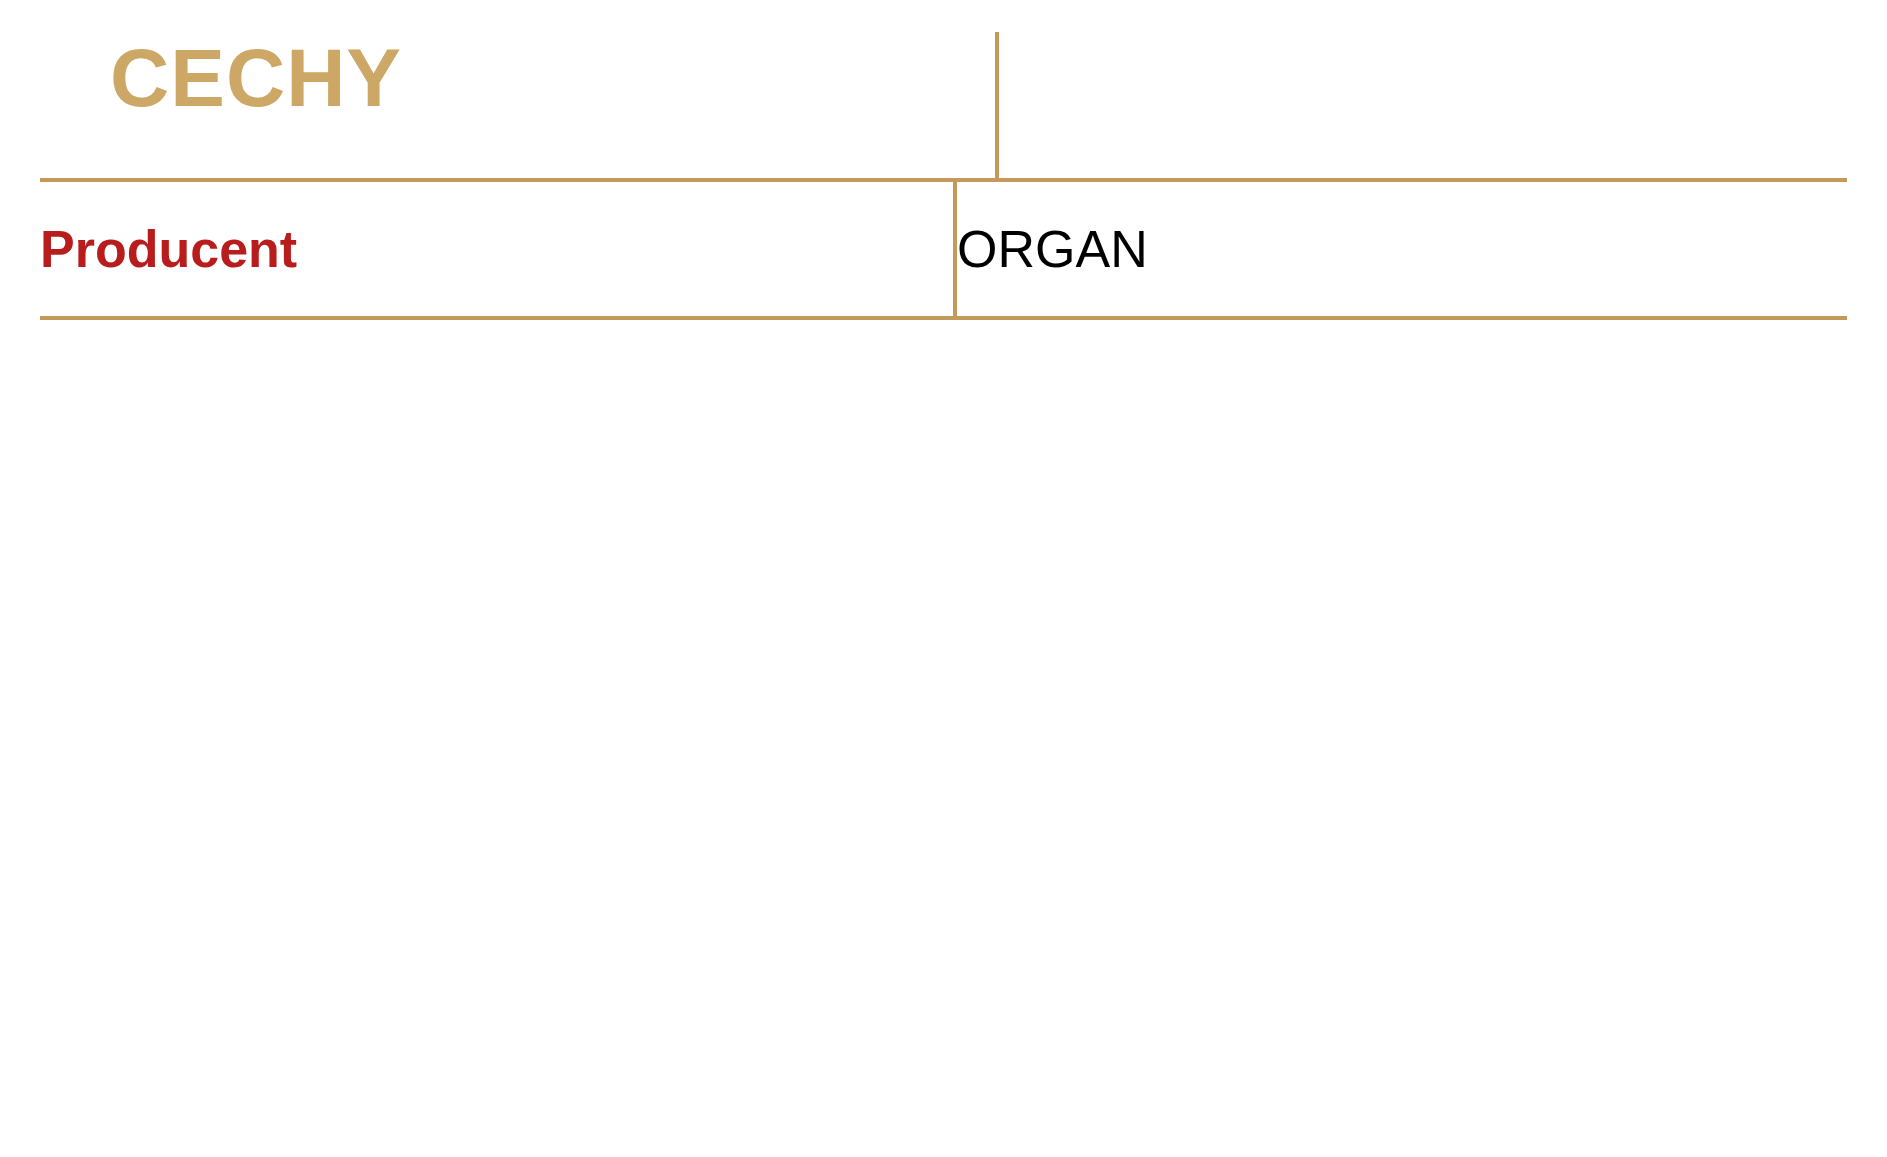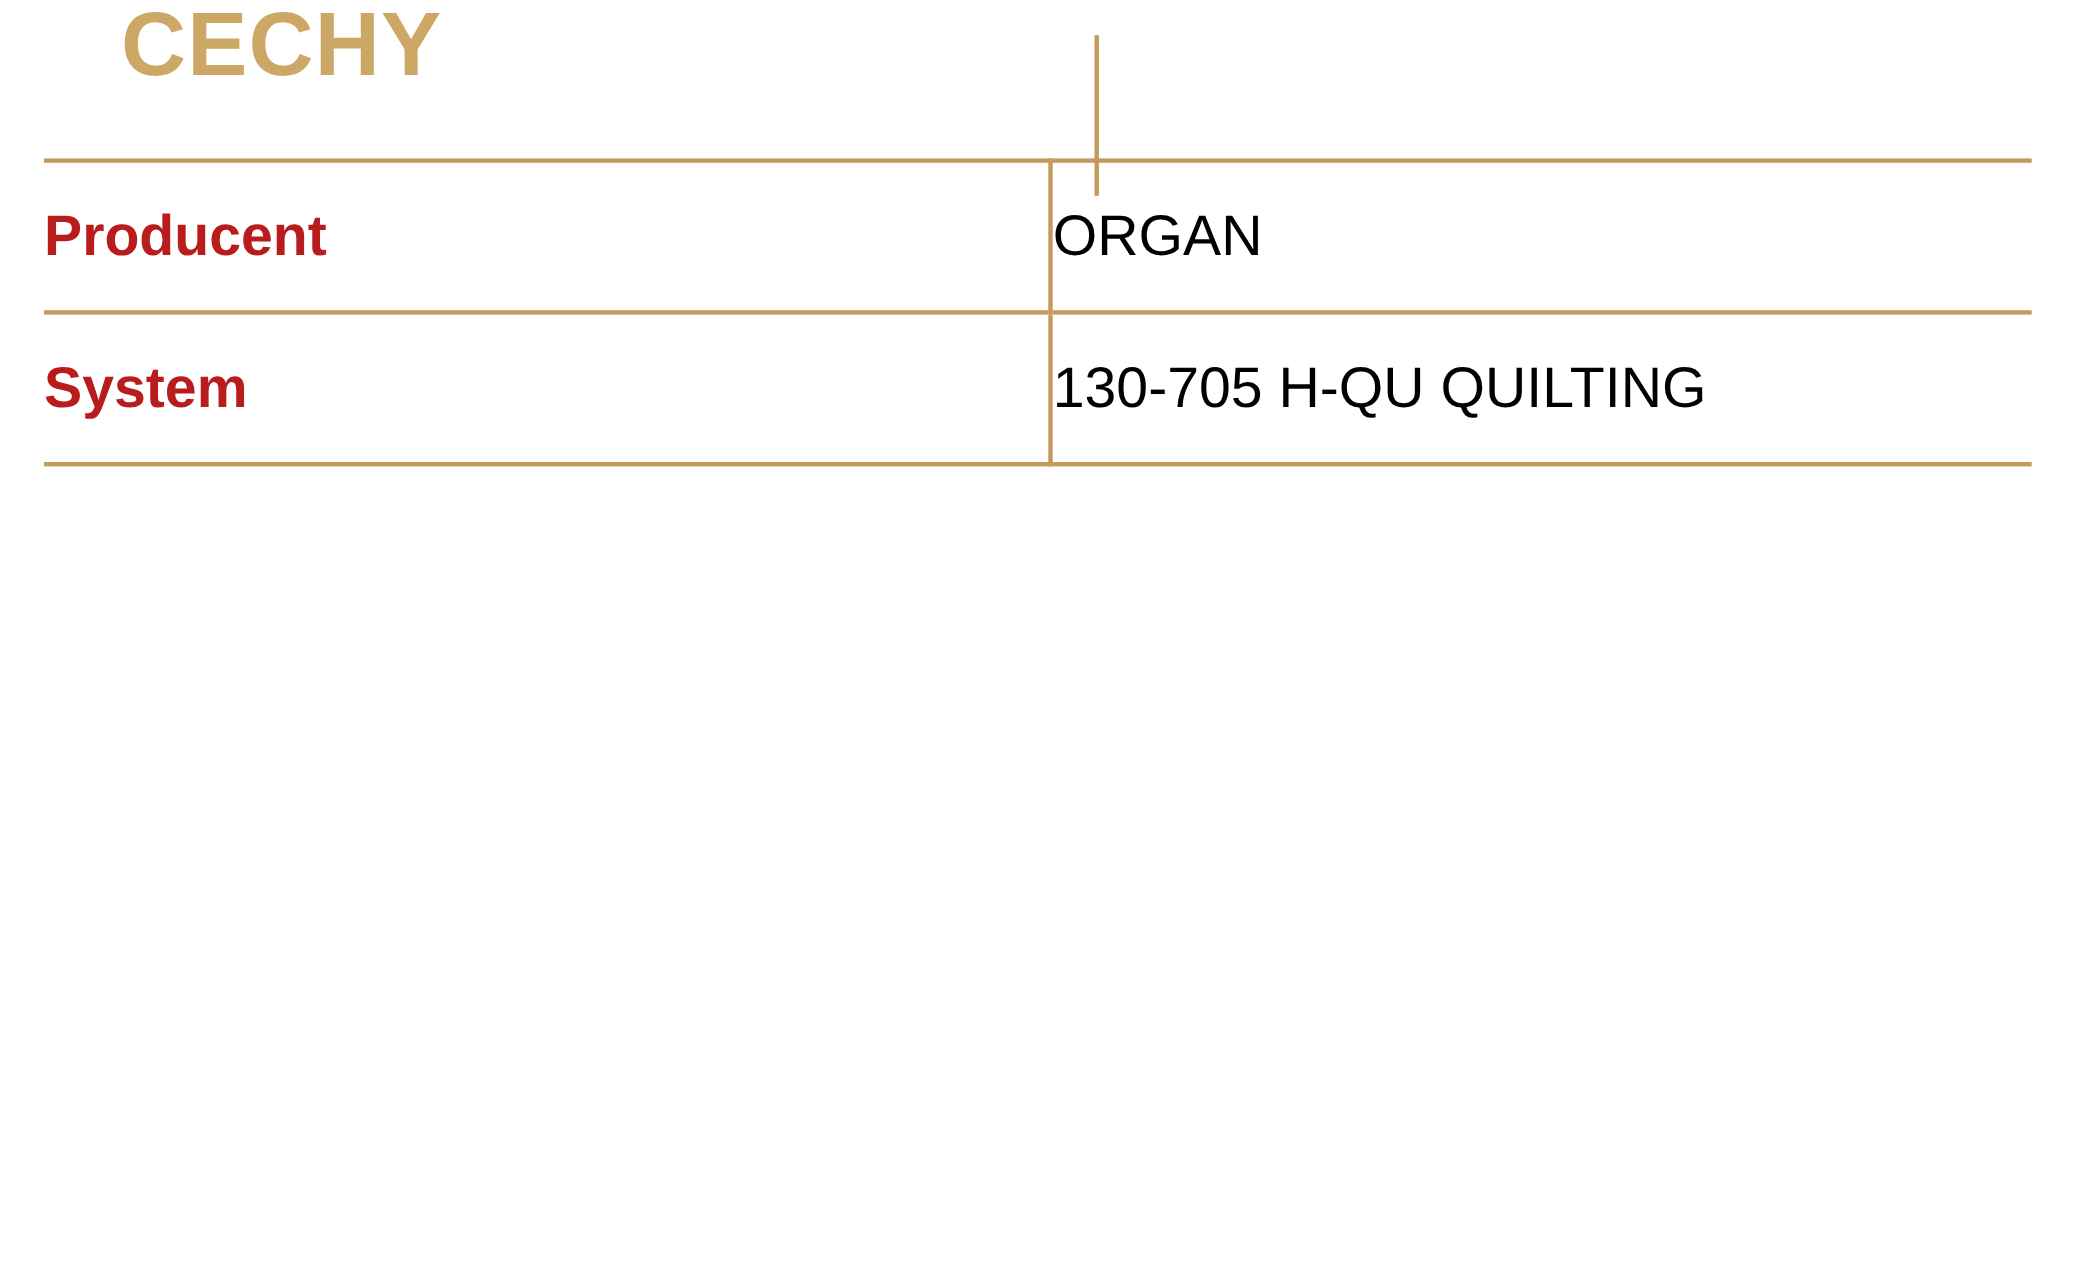--- a/index.html
+++ b/index.html
@@ -18,22 +18,22 @@
     position: relative;
     width: 1887px;
     height: 1157px;
     box-sizing: border-box;
     padding: 0 40px 0 40px;
   }
 
   
   .title-row {
     display: flex;
-    align-items: flex-start;
-    height: 144px;
+    align-items: center;
+    height: 178px;
     box-sizing: border-box;
   }
   .title-cell {
     width: 955px;
     box-sizing: border-box;
     padding-left: 70px;
     padding-bottom: 22px;
   }
   .sheet-title {
     font-family: "Liberation Sans", sans-serif;
@@ -104,20 +104,16 @@
     </div>
   </div>
   <div class="title-divider"></div>
 
   <table class="spec-table">
     <tbody>
       <tr>
         <td class="cell-label">Producent</td>
         <td class="cell-value">ORGAN</td>
       </tr>
-      <tr>
-        <td class="cell-label">System</td>
-        <td class="cell-value">130-705 H-QU QUILTING</td>
-      </tr>
     </tbody>
   </table>
 
 </div>
 
 </body></html>

